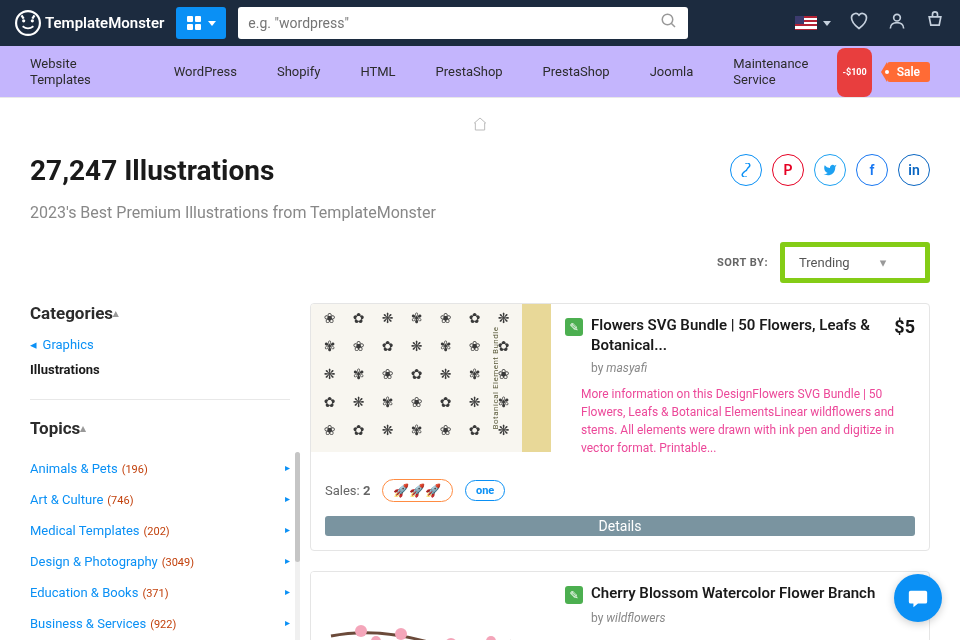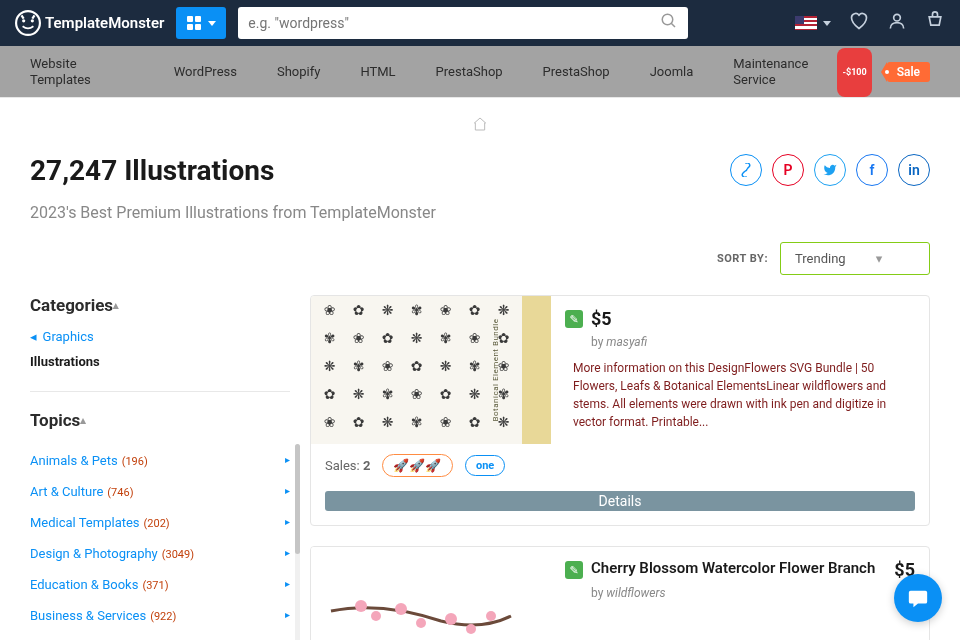--- a/index.html
+++ b/index.html
@@ -12,21 +12,21 @@
 .grid-icon span{width:6px;height:6px;background:#fff;border-radius:1px}
 .caret{border-left:4px solid transparent;border-right:4px solid transparent;border-top:5px solid #fff;margin-left:3px}
 .search{flex:1;max-width:450px;background:#fff;border-radius:3px;height:32px;display:flex;align-items:center;padding:0 10px}
 .search input{flex:1;border:none;outline:none;font-size:14px;color:#333}
 .search-icon{color:#999;font-size:16px}
 .header-right{margin-left:auto;display:flex;align-items:center;gap:18px;color:#c5d0dd}
 .flag{width:22px;height:14px;background:linear-gradient(to bottom,#b22234 0%,#b22234 15%,#fff 15%,#fff 30%,#b22234 30%,#b22234 45%,#fff 45%,#fff 60%,#b22234 60%,#b22234 75%,#fff 75%,#fff 90%,#b22234 90%);position:relative}
 .flag::before{content:"";position:absolute;top:0;left:0;width:9px;height:8px;background:#3c3b6e}
 .flag-wrap{display:flex;align-items:center;gap:3px}
 .icon-link{cursor:pointer;font-size:20px}
-.nav{background:#a3a3a3;border-bottom:1px solid #e8e8e8;height:52px;display:flex;align-items:center;padding:0 30px;gap:40px;font-size:13px;color:#2c2c2c}
+.nav{background:#c4b5fd;border-bottom:1px solid #e8e8e8;height:52px;display:flex;align-items:center;padding:0 30px;gap:40px;font-size:13px;color:#2c2c2c}
 .nav-item{cursor:pointer;position:relative}
 .nav-item.two-line{line-height:1.2}
 .badge{position:absolute;top:-8px;right:-25px;background:#e83e3e;color:#fff;font-size:9px;padding:19px 5px;border-radius:8px;font-weight:700}
 .sale-tag{background:#ff6b35;color:#fff;padding:3px 10px;border-radius:3px;font-size:12px;font-weight:600;position:relative}
 .sale-tag::before{content:"";position:absolute;left:-6px;top:50%;transform:translateY(-50%);border-right:6px solid #ff6b35;border-top:10px solid transparent;border-bottom:10px solid transparent}
 .sale-tag::after{content:"";position:absolute;left:-2px;top:50%;transform:translateY(-50%);width:4px;height:4px;background:#fff;border-radius:50%}
 .breadcrumb{text-align:center;padding:18px 0}
 .home-icon{color:#bbb;font-size:16px}
 .container{display:flex;padding:0 30px;gap:30px}
 .main-left{flex:1}
@@ -35,21 +35,21 @@
 .subtitle{color:#888;font-size:16px;margin-bottom:20px}
 .socials{display:flex;gap:10px}
 .social{width:32px;height:32px;border-radius:50%;border:1.5px solid;display:flex;align-items:center;justify-content:center;cursor:pointer;font-size:14px;font-weight:600}
 .s-link{border-color:#0a90f5;color:#0a90f5}
 .s-pin{border-color:#e60023;color:#e60023}
 .s-tw{border-color:#1da1f2;color:#1da1f2}
 .s-fb{border-color:#1877f2;color:#1877f2}
 .s-in{border-color:#0a66c2;color:#0a66c2}
 .sort-row{display:flex;justify-content:flex-end;align-items:center;gap:12px;margin-bottom:20px}
 .sort-label{font-size:11px;font-weight:700;color:#666;letter-spacing:0.5px}
-.sort-select{border:1px solid #84cc16;border-radius:3px;padding:8px 14px;font-size:13px;color:#555;background:#fff;display:flex;align-items:center;gap:30px;cursor:pointer;min-width:150px;justify-content:flex-start}
+.sort-select{border:5px solid #84cc16;border-radius:3px;padding:8px 14px;font-size:13px;color:#555;background:#fff;display:flex;align-items:center;gap:30px;cursor:pointer;min-width:150px;justify-content:flex-start}
 .content{display:flex;gap:20px}
 .sidebar{width:260px;flex-shrink:0;position:relative}
 .sidebar h3{font-size:17px;font-weight:700;margin-bottom:14px;display:flex;justify-content:flex-start;align-items:center}
 .chev-up{color:#999;font-size:11px}
 .back-link{color:#0a90f5;font-size:13px;display:flex;align-items:center;gap:6px;margin-bottom:10px;cursor:pointer}
 .current-cat{font-weight:700;font-size:13px;color:#1a1a1a;margin-bottom:22px}
 .topics-hr{border:none;border-top:1px solid #e8e8e8;margin-bottom:18px}
 .topic-list{position:relative}
 .topic-item{display:flex;justify-content:space-between;align-items:center;padding:6px 0;cursor:pointer}
 .topic-name{color:#0a90f5;font-size:13px}
@@ -65,21 +65,21 @@
 .flower-grid{display:grid;grid-template-columns:repeat(7,1fr);gap:4px;padding:6px;height:100%;width:88%}
 .flower-grid span{font-size:14px;text-align:center;color:#3a3a3a}
 .thumb-label{position:absolute;right:4px;top:50%;transform:translateY(-50%) rotate(-90deg);transform-origin:center;font-size:8px;color:#5a5a3a;white-space:nowrap;letter-spacing:0.5px}
 .card-info{flex:1;padding:12px 14px 12px 0;position:relative}
 .card-title-row{display:flex;align-items:flex-start;gap:8px}
 .check{width:18px;height:18px;background:#4caf50;border-radius:3px;display:flex;align-items:center;justify-content:center;color:#fff;font-size:11px;flex-shrink:0;margin-top:2px}
 .card-title{font-size:15px;font-weight:600;color:#1a1a1a;flex:1;line-height:1.3}
 .price{font-size:18px;font-weight:700;color:#1a1a1a}
 .author{font-size:12px;color:#888;margin:6px 0 10px 26px}
 .author em{font-style:italic}
-.desc{font-size:12px;color:#7f1d1d;line-height:1.5;margin-left:8px}
+.desc{font-size:12px;color:#ec4899;line-height:1.5;margin-left:16px}
 .card-bottom{padding:10px 14px 14px}
 .sales-row{display:flex;align-items:center;gap:12px;margin-bottom:14px}
 .sales{font-size:13px;color:#666}
 .rockets{border:1px solid #ff8c42;border-radius:14px;padding:3px 10px;font-size:13px}
 .one-badge{border:1.5px solid #0a90f5;color:#0a90f5;border-radius:14px;padding:3px 10px;font-size:11px;font-weight:700}
 .details-btn{background:#7a94a0;color:#fff;text-align:center;padding:2px;border-radius:3px;font-size:14px;cursor:pointer}
 .thumb-cherry{background:#fff;display:flex;align-items:center;justify-content:flex-start;padding:10px}
 .chat-btn{position:fixed;bottom:18px;right:18px;width:48px;height:48px;background:#0a90f5;border-radius:50%;display:flex;align-items:center;justify-content:center;color:#fff;font-size:22px;cursor:pointer;box-shadow:0 2px 8px rgba(0,0,0,0.2)}
 </style>
 </head>
@@ -286,20 +286,21 @@
                   <span>✾</span>
                   <span>❀</span>
                   <span>✿</span>
                   <span>❋</span>
               </div>
               <div class="thumb-label">Botanical Element Bundle</div>
             </div>
             <div class="card-info">
               <div class="card-title-row">
                 <div class="check">✎</div>
+                <div class="card-title">Flowers SVG Bundle | 50 Flowers, Leafs &amp; Botanical...</div>
                 <div class="price">$5</div>
               </div>
               <div class="author">by <em>masyafi</em></div>
               <div class="desc">More information on this DesignFlowers SVG Bundle | 50 Flowers, Leafs &amp; Botanical ElementsLinear wildflowers and stems. All elements were drawn with ink pen and digitize in vector format. Printable...</div>
             </div>
           </div>
           <div class="card-bottom">
             <div class="sales-row">
               <span class="sales"><span>Sales:</span> <strong>2</strong></span>
               <span class="rockets">🚀🚀🚀</span>

